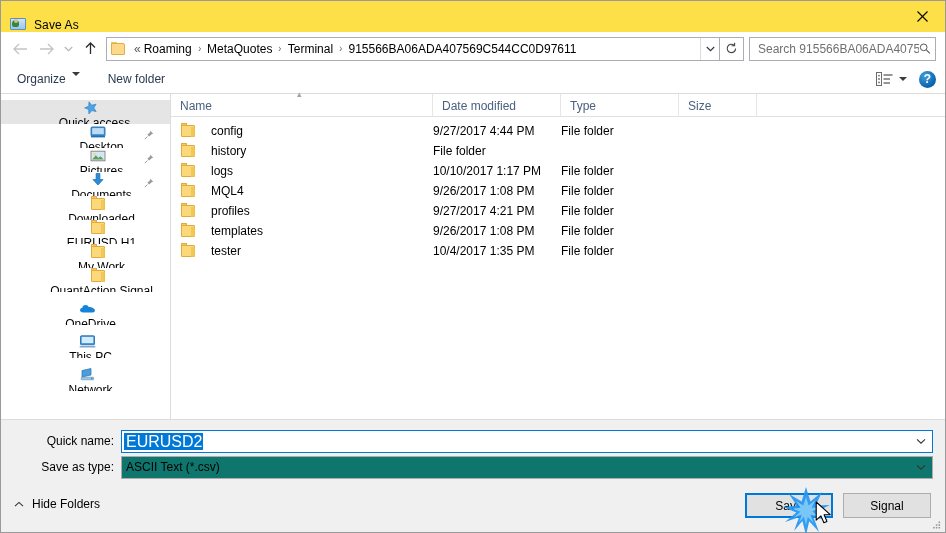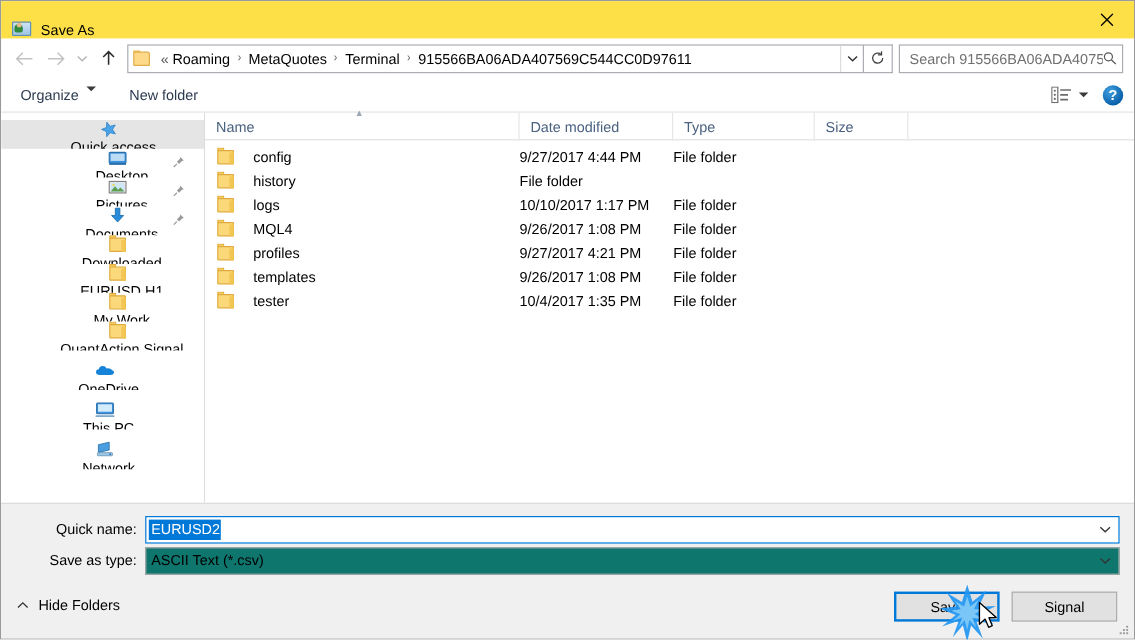--- a/index.html
+++ b/index.html
@@ -310,21 +310,21 @@
     flex: 1 1 auto; height: 23px;
     margin-right: 12px;
     border: 1px solid #0078d7;
     background: #fff;
     display: flex; align-items: center;
     padding: 0 0 0 2px;
     position: relative;
   }
   .fname-sel {
     background: #0078d7; color: #ffffff;
-    font-size: 12px;
+    font-size: 16px;
     padding: 1px 1px 1px 2px;
     line-height: 15px;
   }
   .fname-caret {
     position: absolute; right: 6px; top: 50%;
     transform: translateY(-50%);
   }
   .type-combo {
     flex: 1 1 auto; height: 23px;
     margin-right: 12px;

